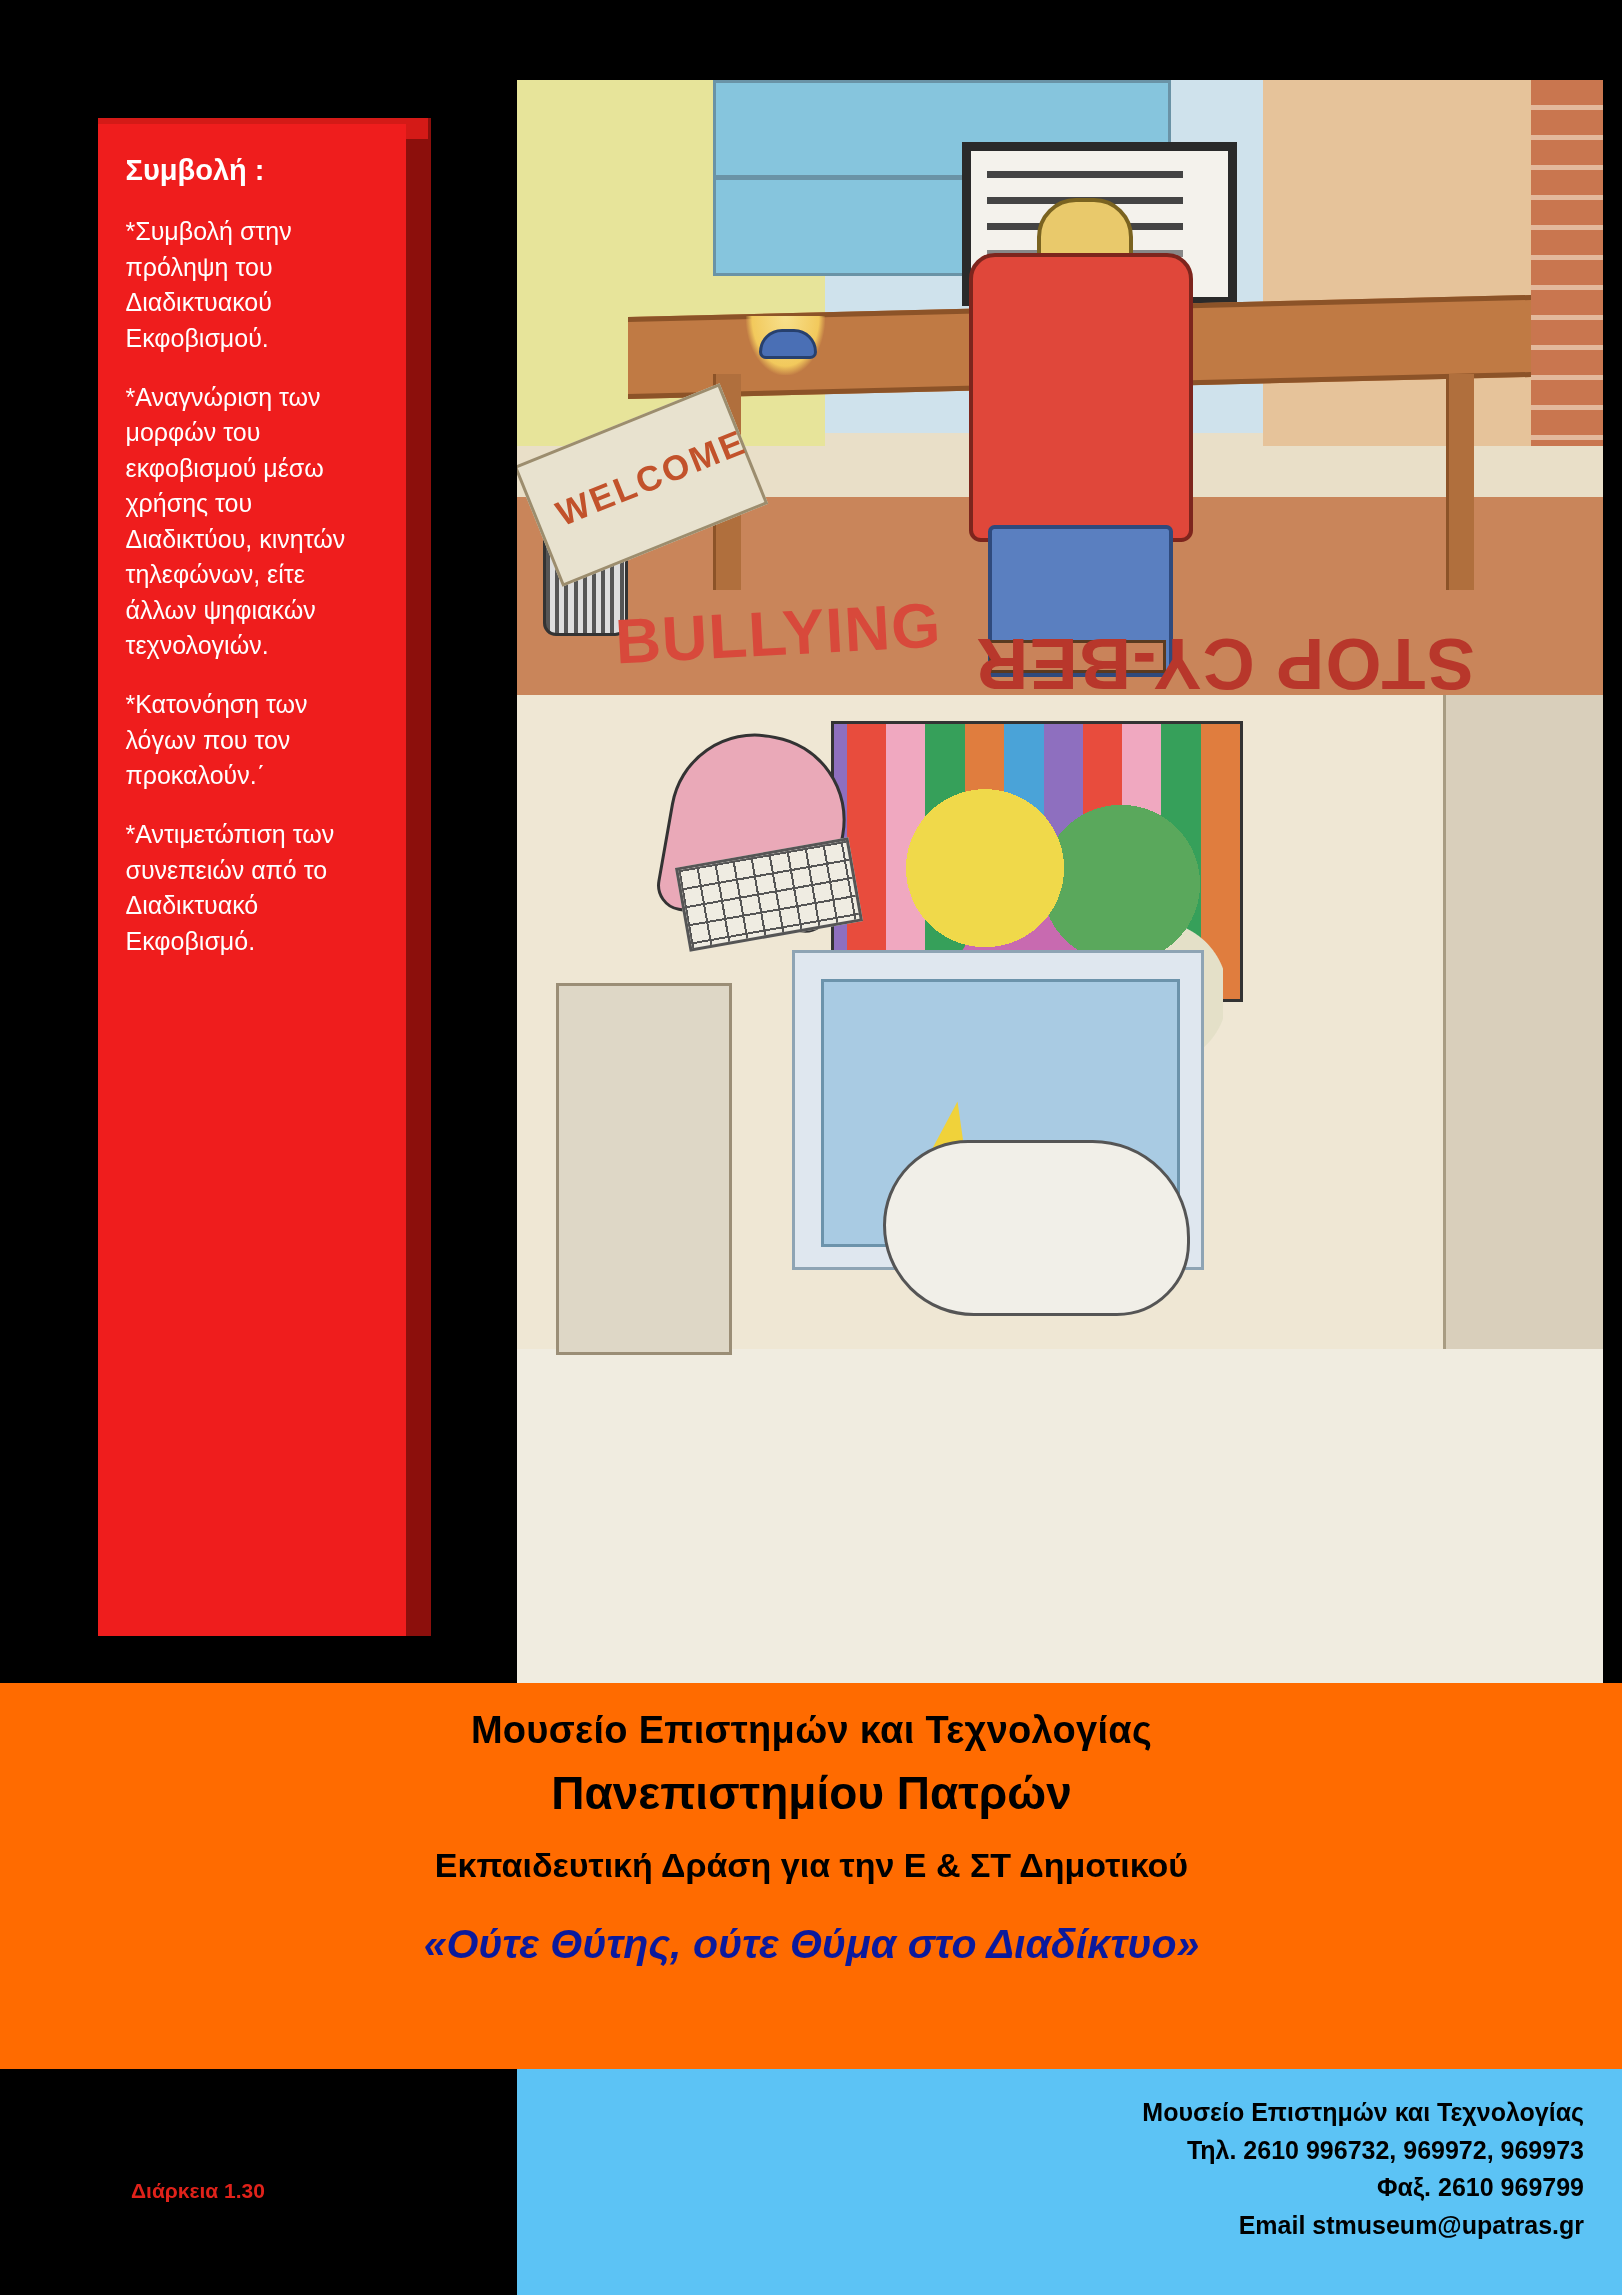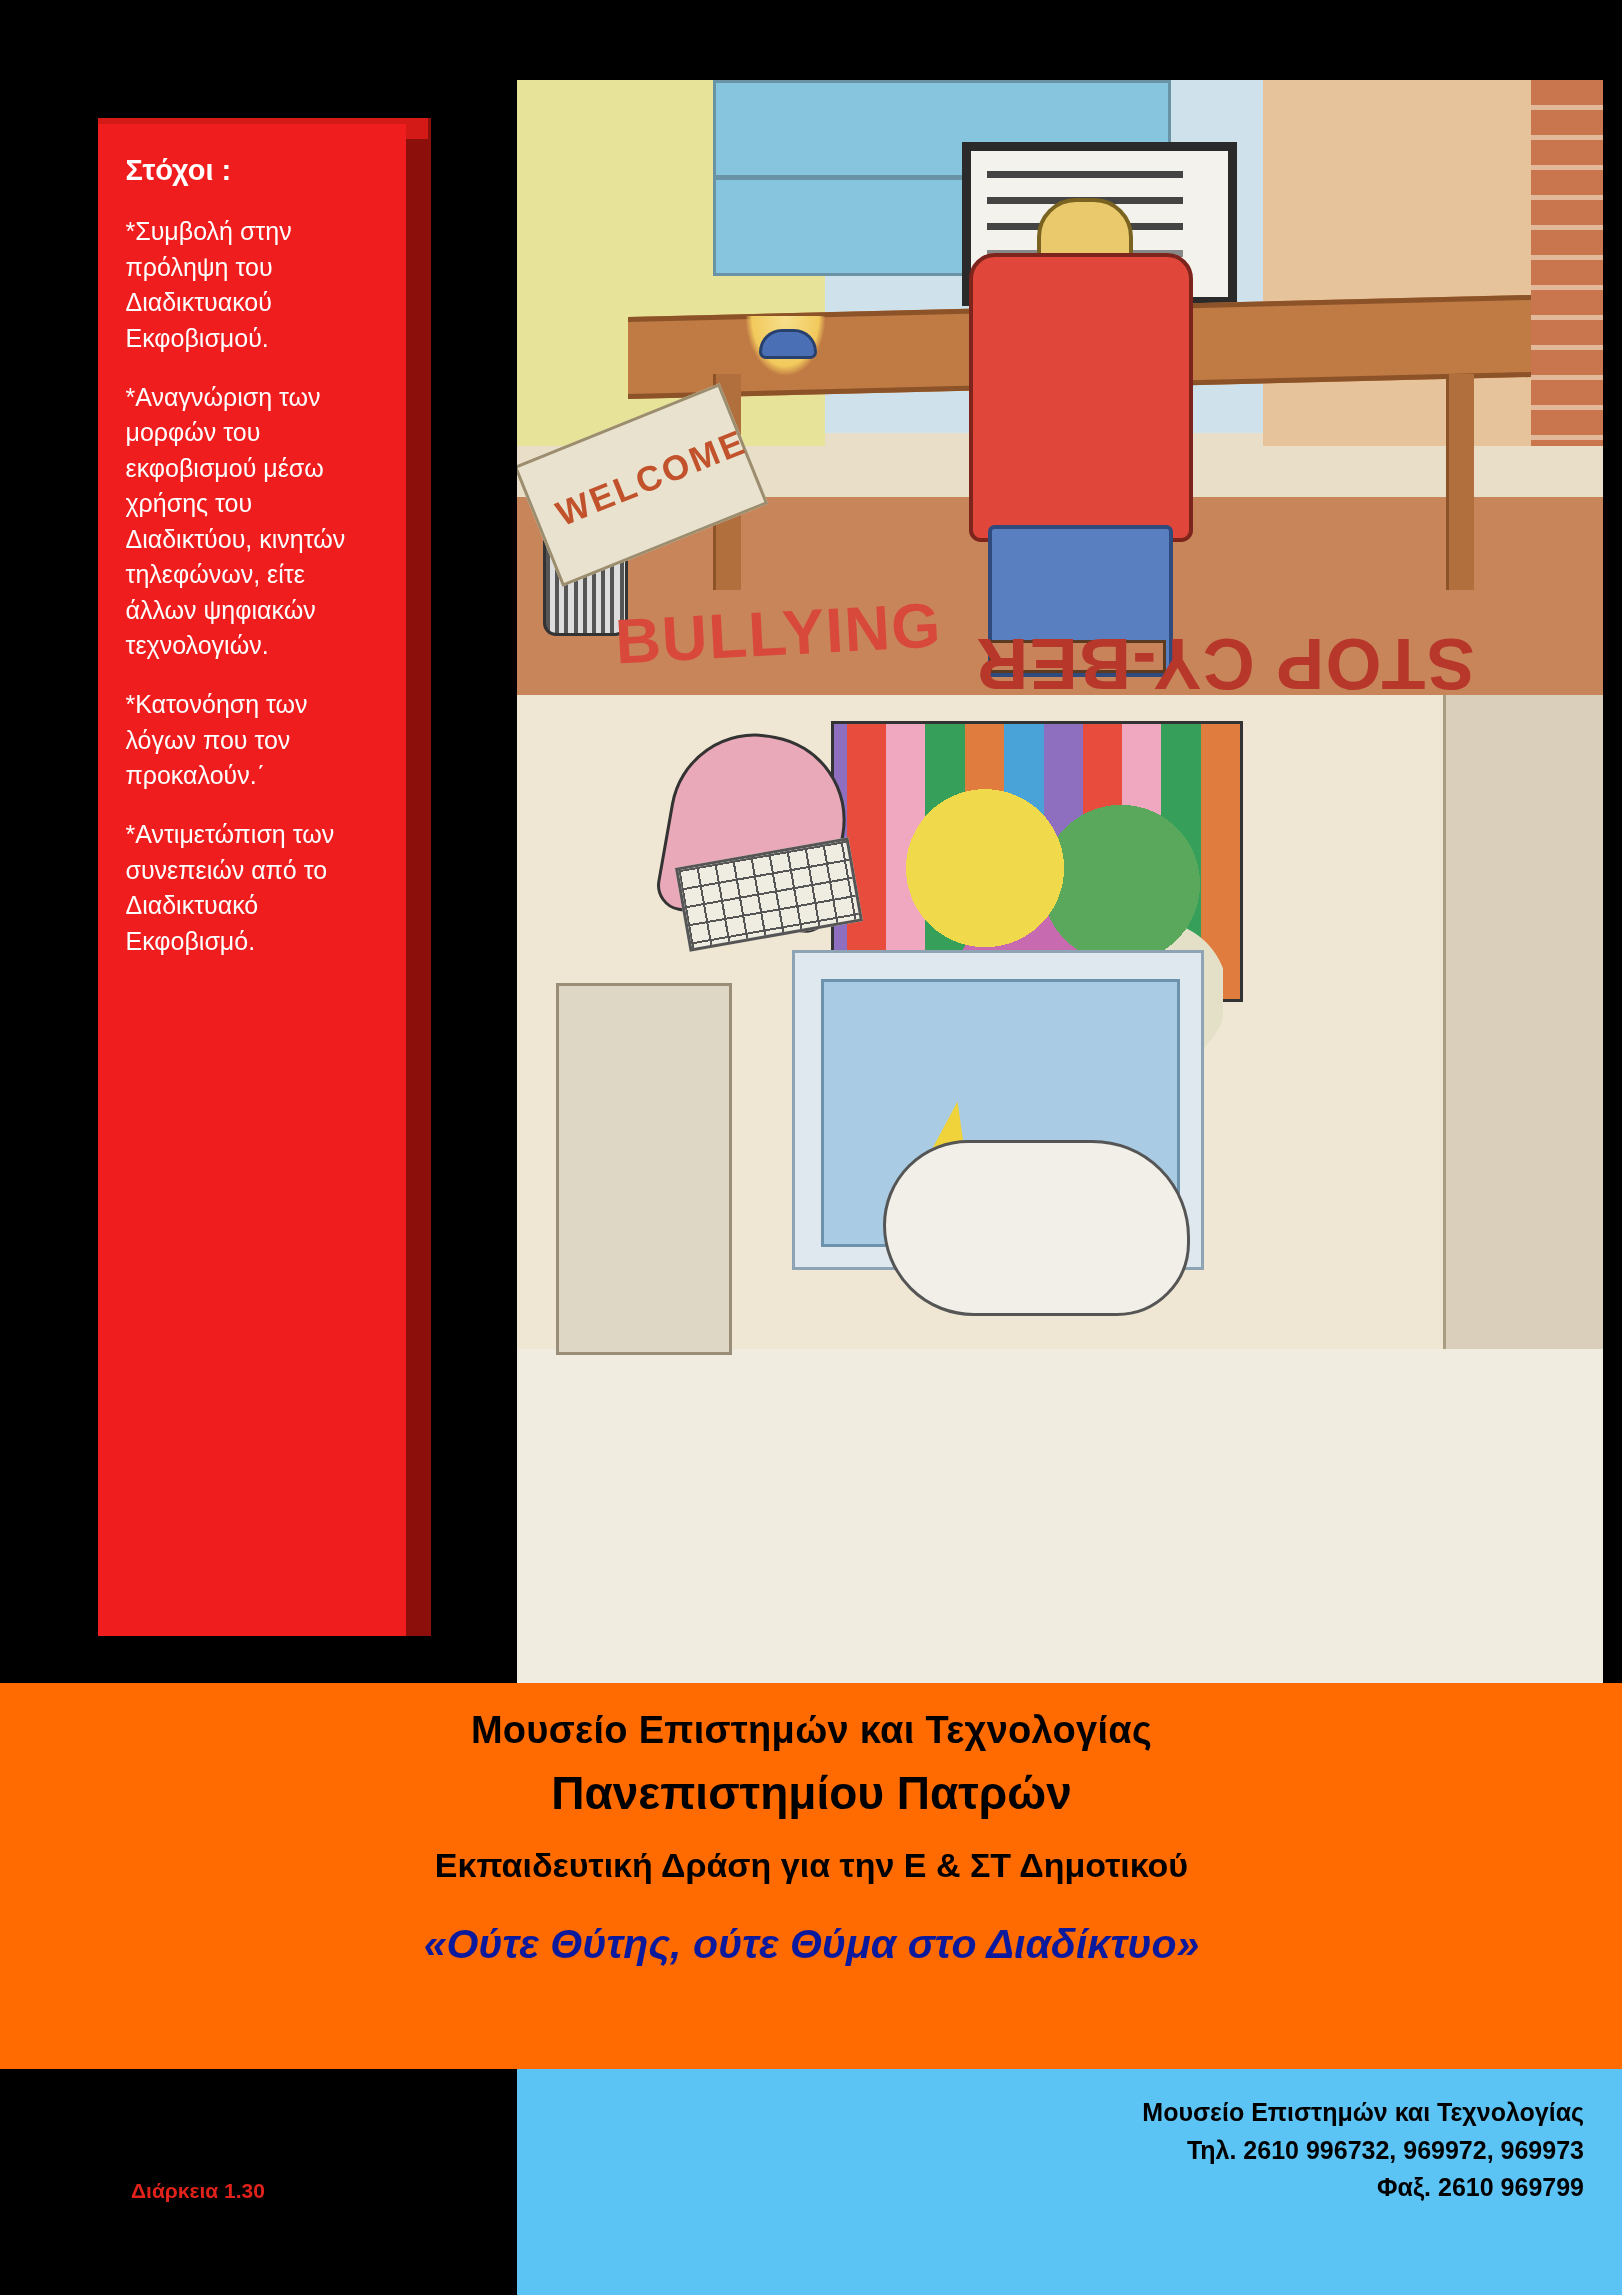--- a/index.html
+++ b/index.html
@@ -388,21 +388,21 @@
 </style>
 </head>
 <body>
 
 <div class="poster">
 
   <div class="goals-shadow"></div>
   <div class="goals-side"></div>
   <div class="goals-top"></div>
   <div class="goals-box">
-    <p class="goals-title">Στόχοι :</p>
+    <p class="goals-title">Συμβολή :</p>
     <p class="goals-para">*Συμβολή στην πρόληψη του Διαδικτυακού Εκφοβισμού.</p>
     <p class="goals-para">*Αναγνώριση των μορφών του εκφοβισμού μέσω  χρήσης του  Διαδικτύου, κινητών τηλεφώνων, είτε άλλων ψηφιακών τεχνολογιών.</p>
     <p class="goals-para">*Κατονόηση των λόγων που τον προκαλούν.΄</p>
     <p class="goals-para">*Αντιμετώπιση των συνεπειών από το Διαδικτυακό Εκφοβισμό.</p>
   </div>
 
   <div class="art-frame">
     <div class="art-canvas">
       <div class="art-wall-left"></div>
       <div class="art-wall-right"></div>
@@ -448,16 +448,17 @@
     <p class="org-sub">Εκπαιδευτική Δράση για την Ε &amp; ΣΤ Δημοτικού</p>
     <p class="org-title">«Ούτε Θύτης, ούτε Θύμα στο Διαδίκτυο»</p>
   </div>
 
   <div class="bottom-left"></div>
   <div class="duration">Διάρκεια  1.30</div>
   <div class="bottom-right">
     <p class="contact-line">Μουσείο Επιστημών και Τεχνολογίας</p>
     <p class="contact-line">Τηλ. 2610 996732, 969972, 969973</p>
     <p class="contact-line">Φαξ. 2610 969799</p>
+    <p class="contact-line">Email stmuseum@upatras.gr</p>
   </div>
 
 </div>
 
 
 </body></html>

